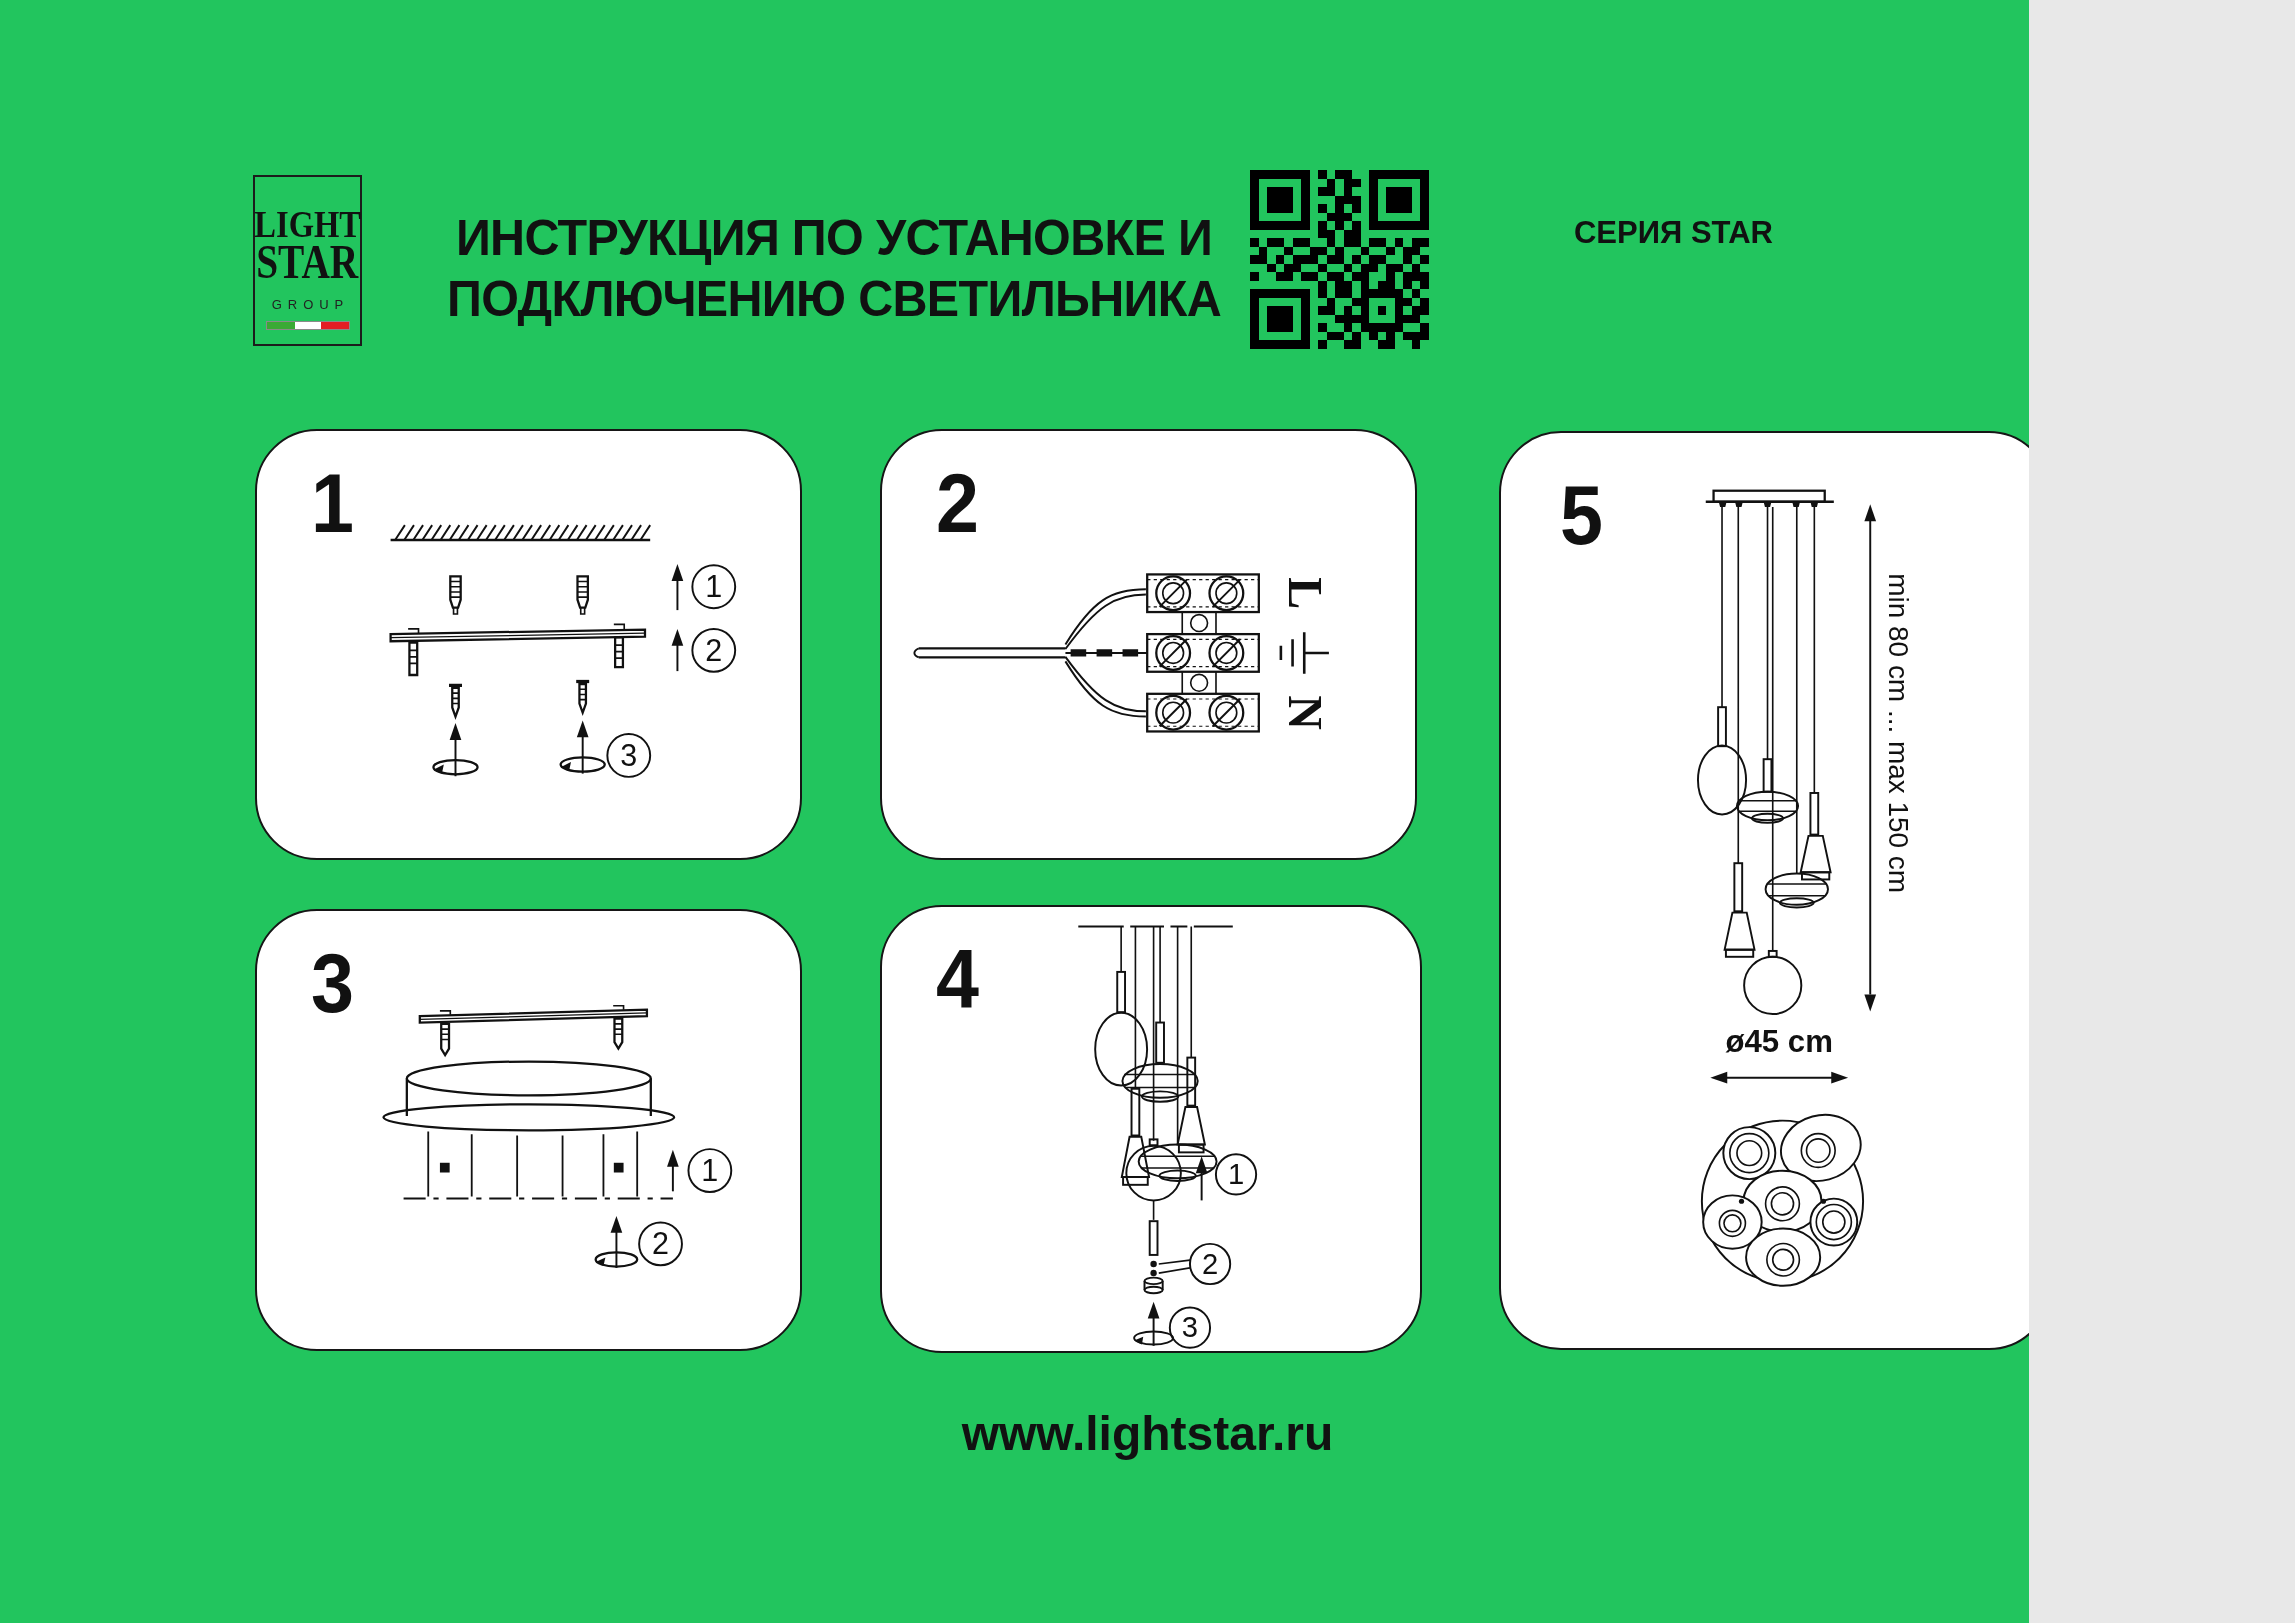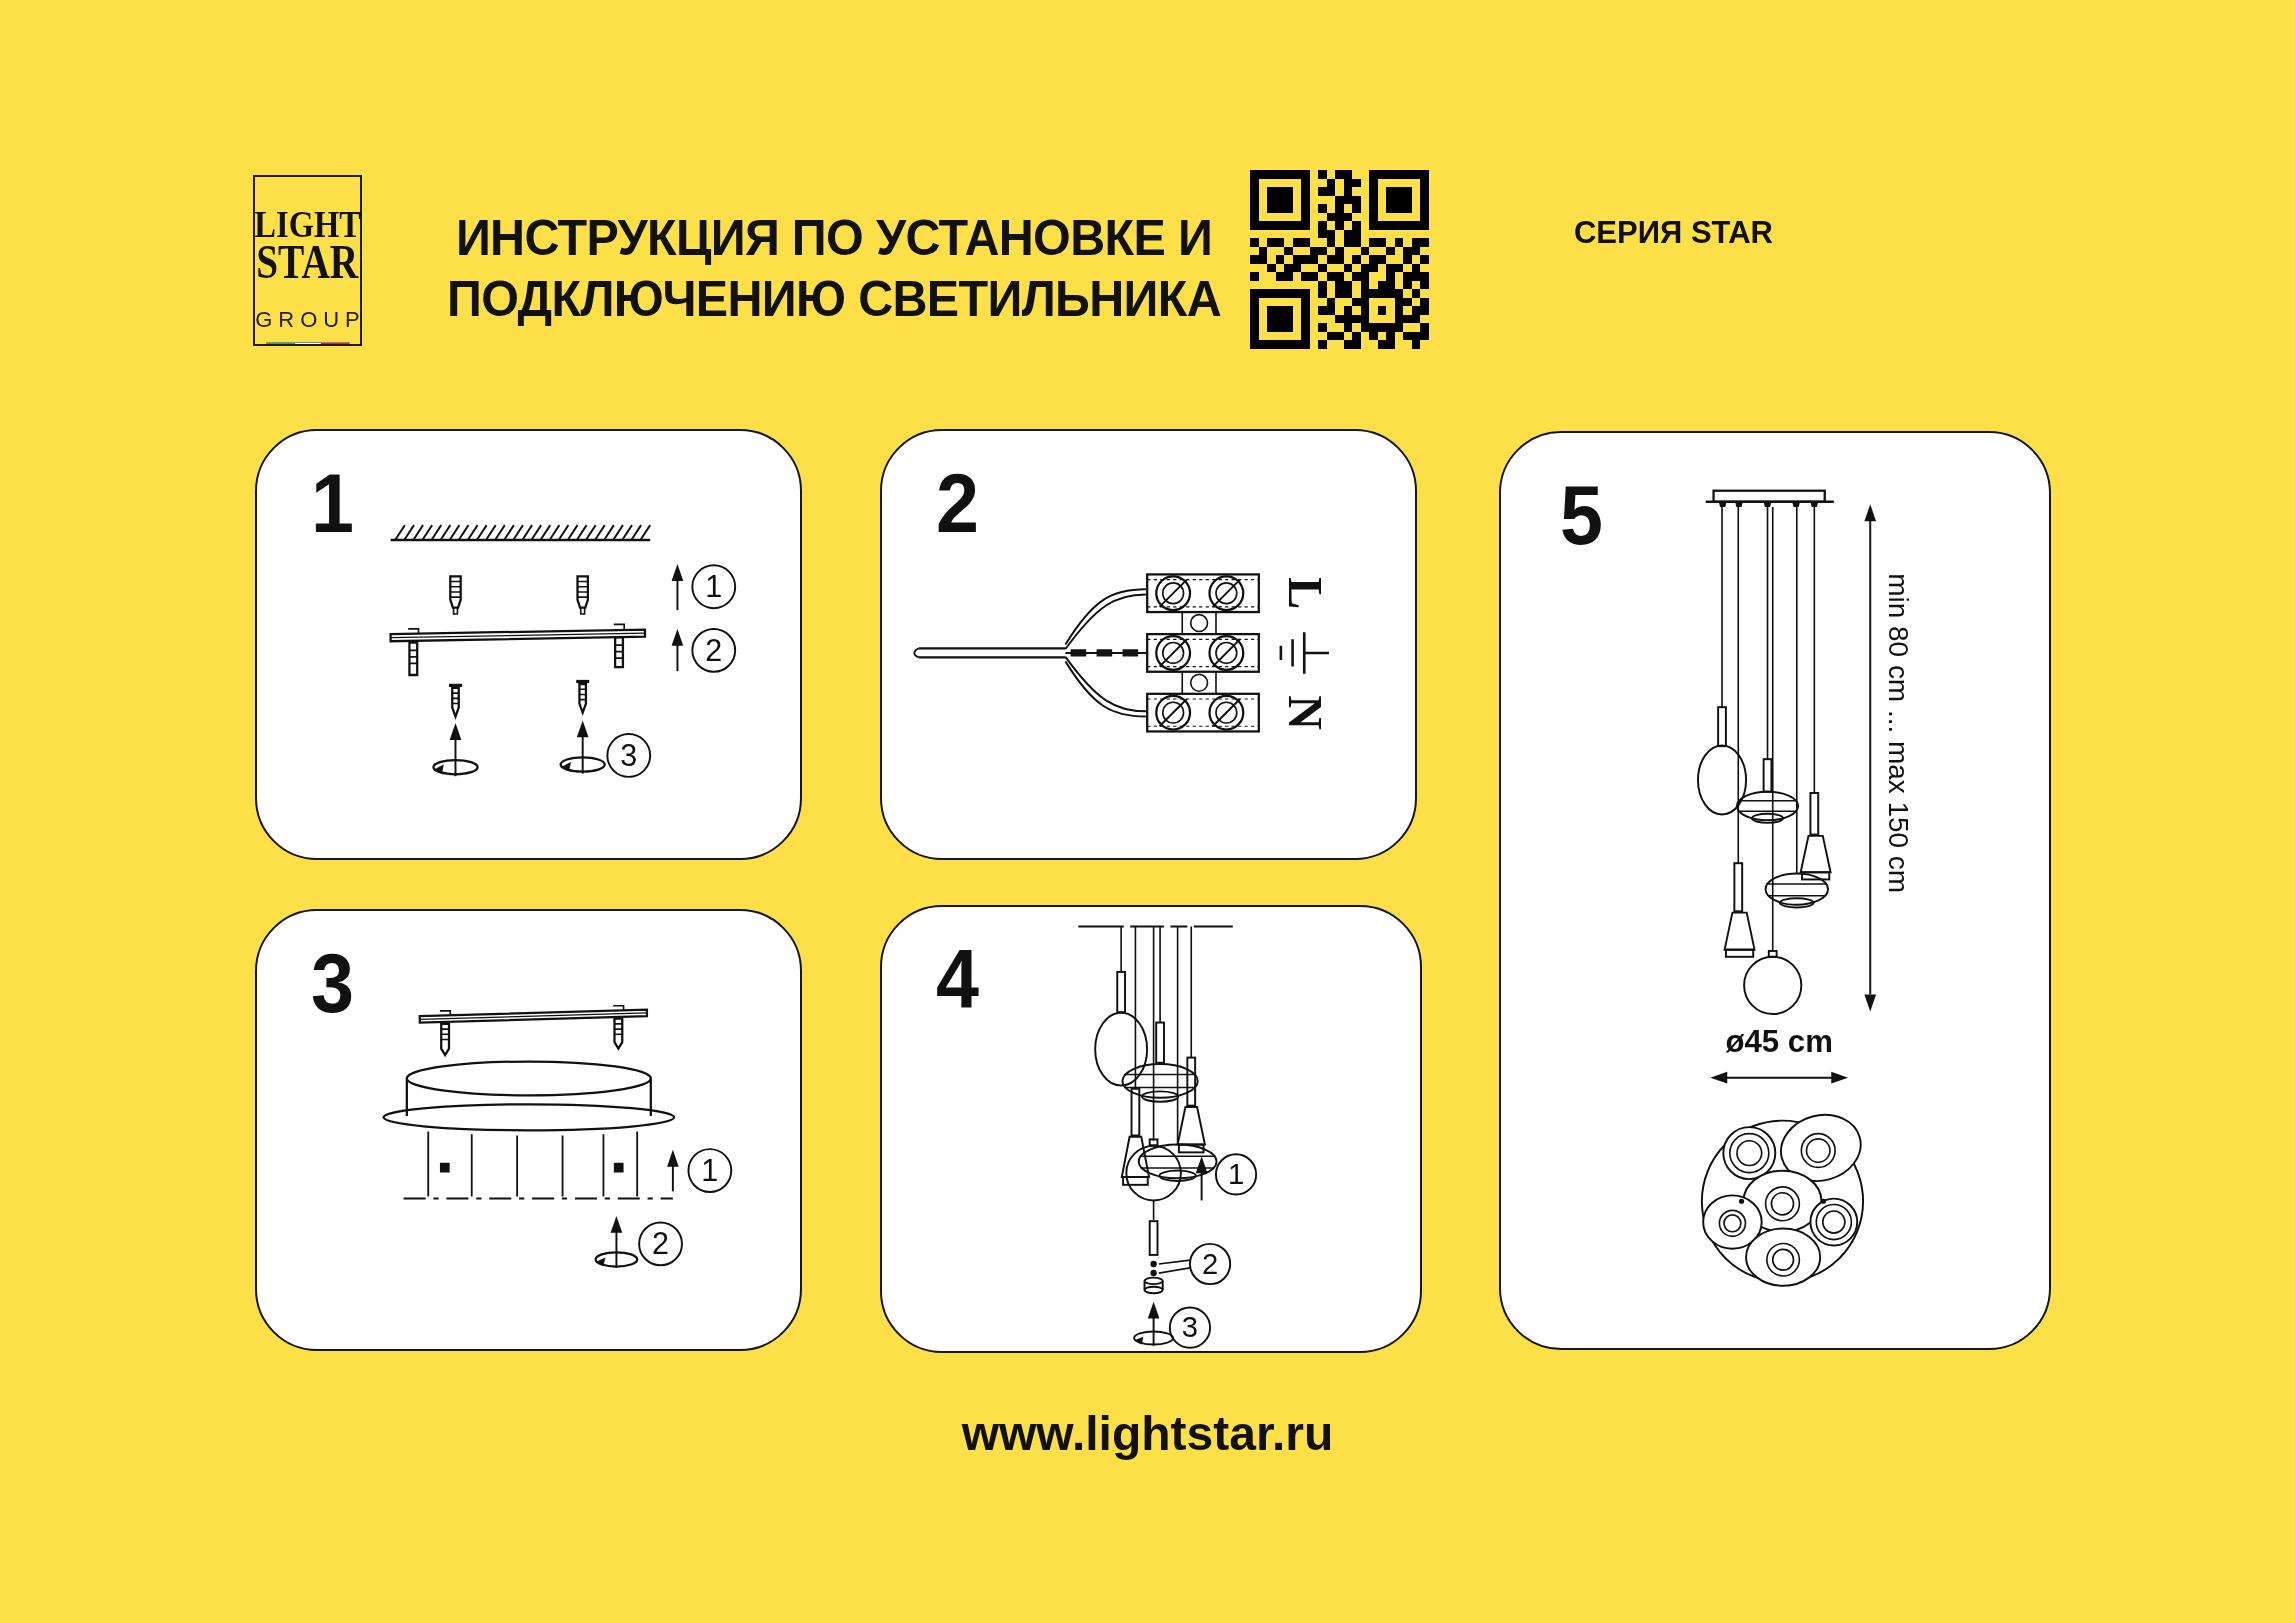--- a/index.html
+++ b/index.html
@@ -1,29 +1,29 @@
 <!DOCTYPE html>
 <html style="font-size:10.5px"><head>
 <meta charset="utf-8">
 <style>
   html,body{margin:0;padding:0;background:#e8e8e8;}
   .page{
-    position:relative;width:2295px;height:1623px;background:#fde047;
+    position:relative;width:2029px;height:1623px;background:#22c55e;
     font-family:"Liberation Sans",sans-serif;color:#111;overflow:hidden;
   }
   
   .logo-box{
     position:absolute;left:253px;top:175px;width:109px;height:171px;
     border:2px solid #1c1c1c;box-sizing:border-box;
     display:flex;flex-direction:column;align-items:center;justify-content:flex-start;
     padding-top:33px;
   }
   .logo-word1{font-family:"Liberation Serif",serif;font-weight:700;font-size:37px;line-height:0.82;transform:scaleX(0.88);letter-spacing:0px;}
   .logo-word2{font-family:"Liberation Serif",serif;font-weight:700;font-size:48px;line-height:0.9;transform:scaleX(0.82);letter-spacing:0px;}
-  .logo-word3{font-size:22px;font-weight:400;letter-spacing:5.9px;margin-top:23px;margin-right:-5.9px;color:#222;}
+  .logo-word3{font-size:13px;font-weight:400;letter-spacing:5.9px;margin-top:13px;margin-right:-5.9px;color:#222;}
   .logo-flag{margin-top:9.2px;width:82px;height:7.2px;border:0.7px solid #8a8a8a;display:flex;box-sizing:content-box;}
   .logo-flag span{display:block;height:100%;}
   .title{
     position:absolute;left:425px;top:208px;width:818px;
     text-align:center;font-weight:700;font-size:50px;line-height:1.22;letter-spacing:-0.7px;
     transform:scaleX(0.97);transform-origin:center;
   }
   .qr{position:absolute;left:1250px;top:170px;width:179px;height:179px;}
   #qr-svg{width:179px;height:179px;fill:#000;shape-rendering:crispEdges;}
   .series-block{position:absolute;left:1510px;top:215px;width:327px;text-align:center;}

